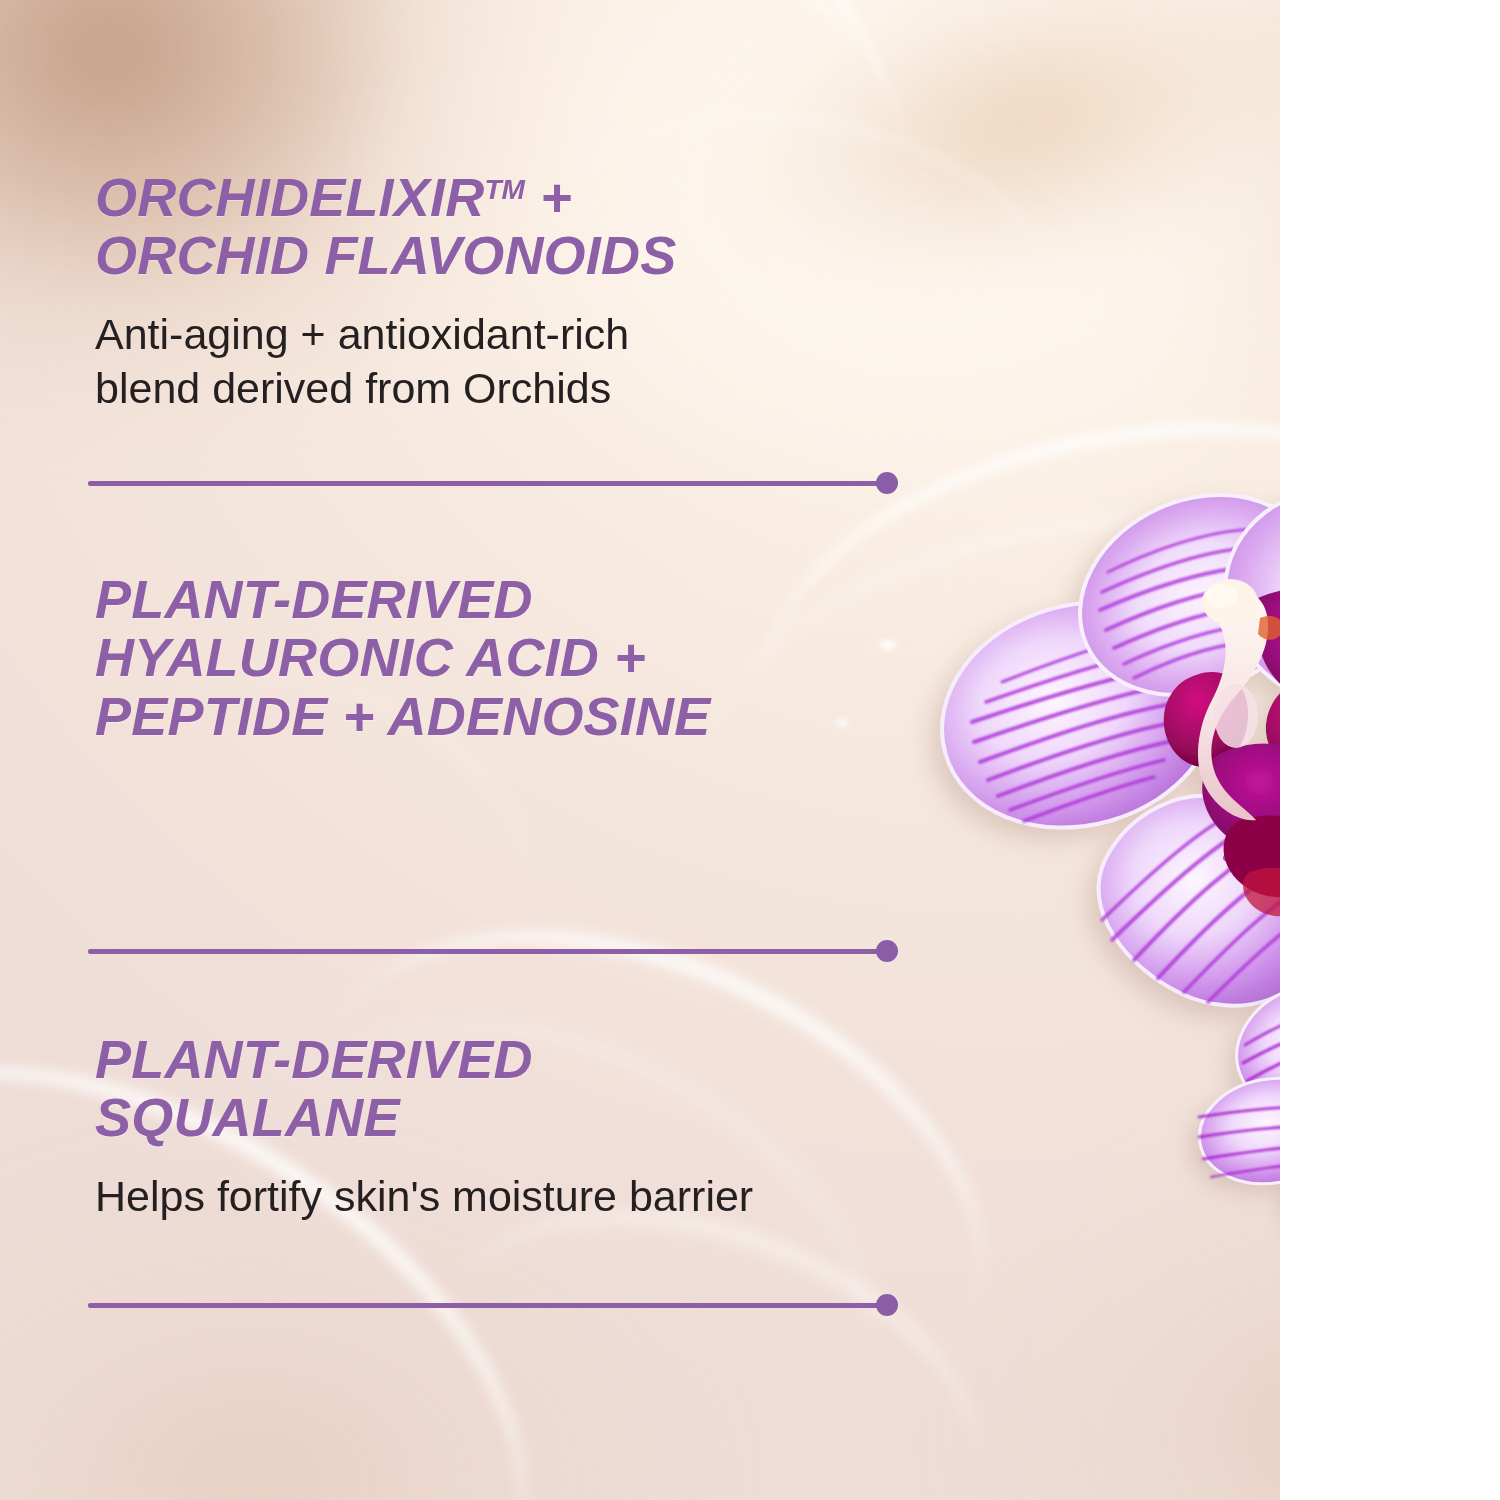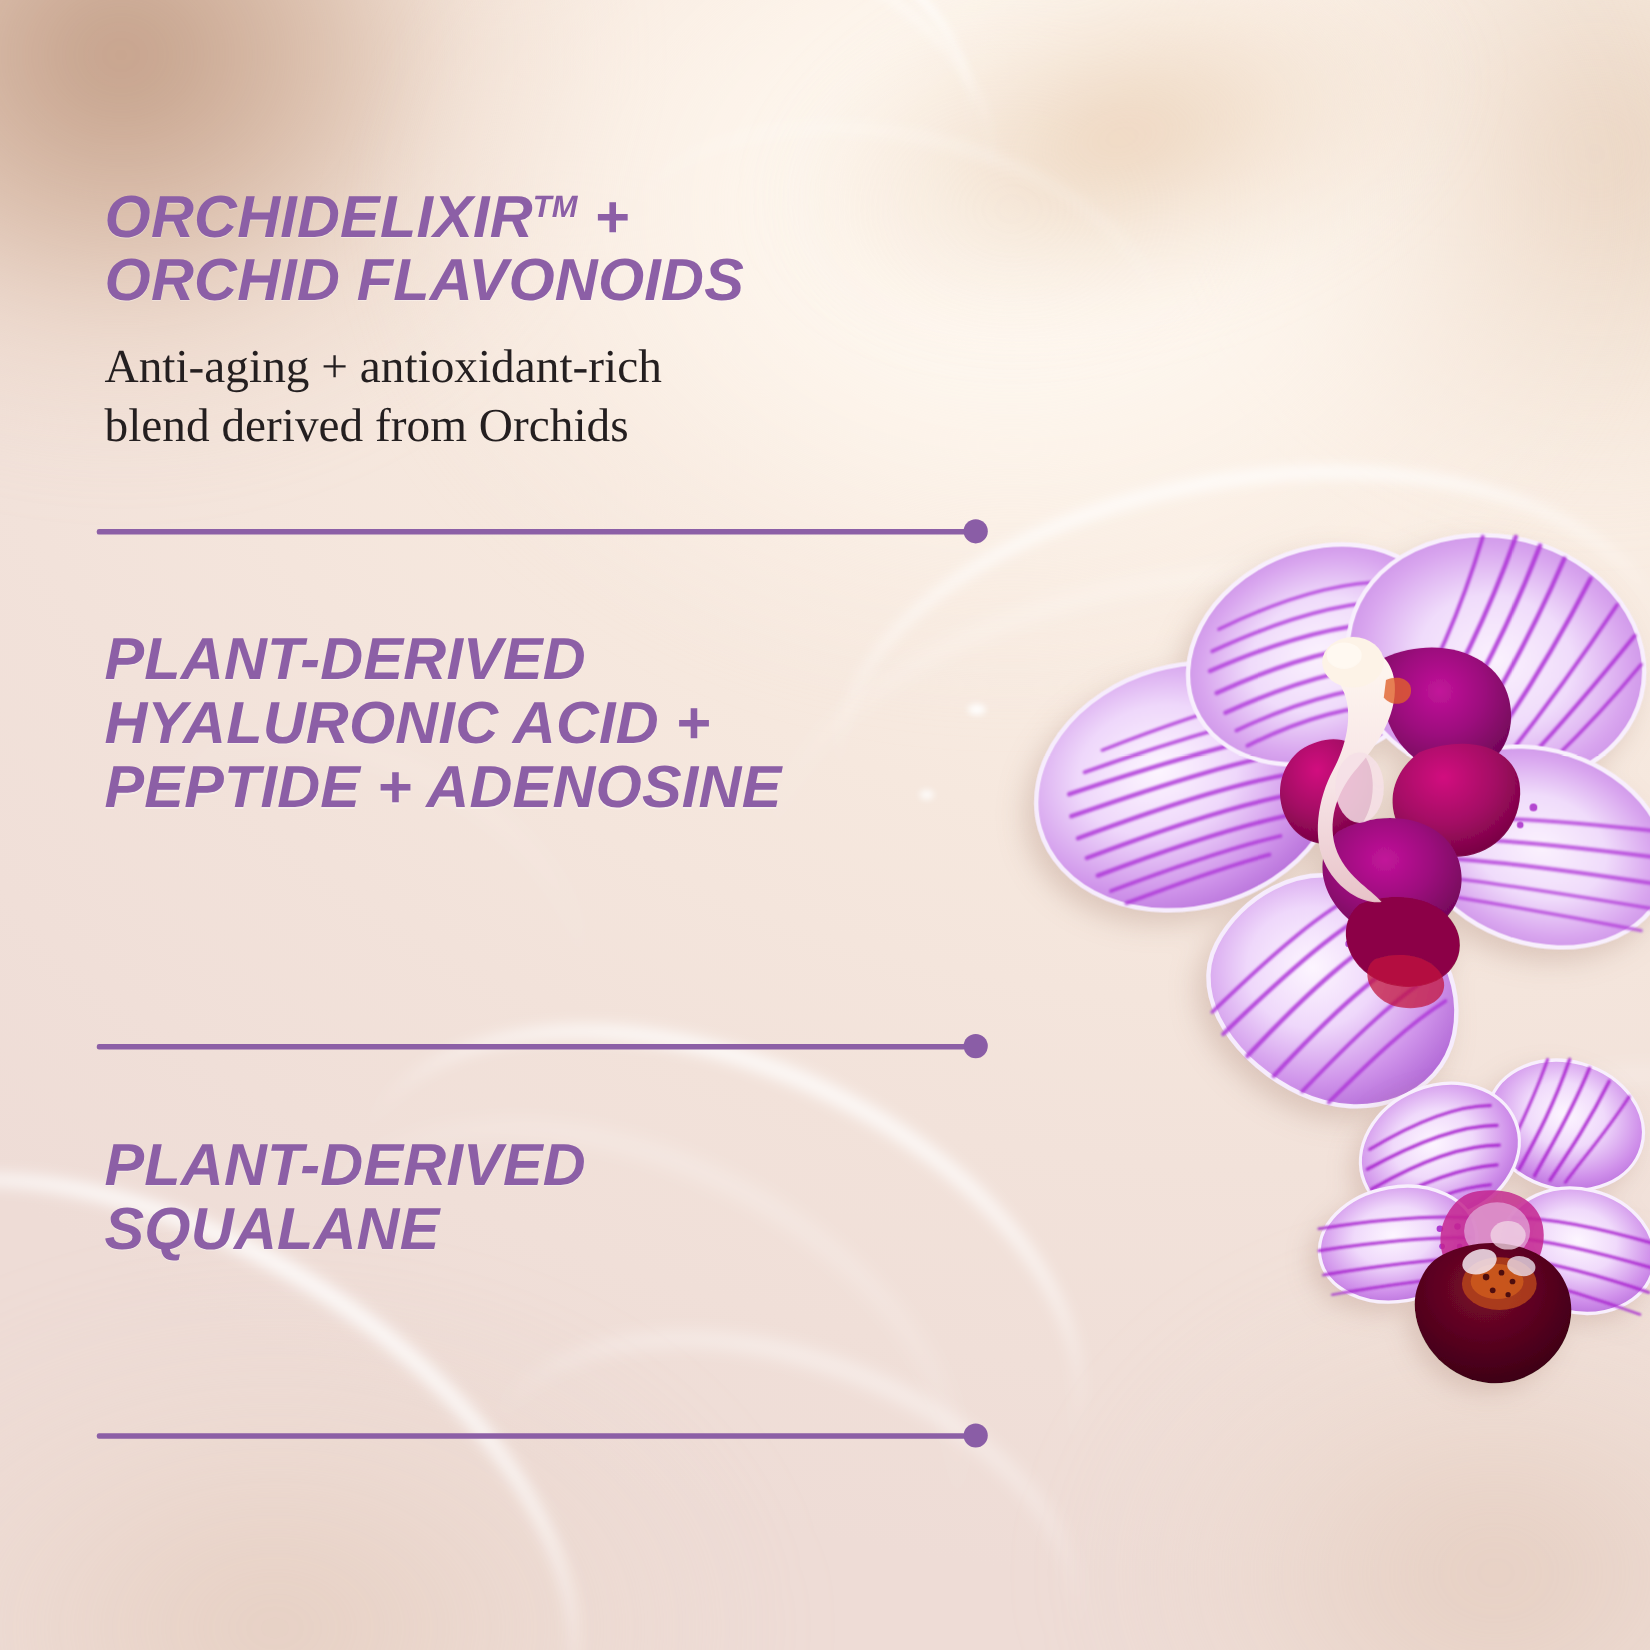--- a/index.html
+++ b/index.html
@@ -2,21 +2,21 @@
 <html><head>
 <meta charset="utf-8">
 <style>
   html, body {
     margin: 0;
     padding: 0;
     background: #ffffff;
   }
   #canvas {
     position: relative;
-    width: 1500px;
+    width: 1280px;
     height: 1500px;
     overflow: hidden;
     font-family: "Liberation Sans", sans-serif;
     background: #fde047;
   }
 
   
   .bg-base {
     position: absolute;
     inset: 0;
@@ -186,21 +186,21 @@
     text-shadow: 0 1px 0 rgba(255,255,255,.35);
   }
   .headline .tm {
     font-size: 0.52em;
     vertical-align: 0.62em;
     letter-spacing: 0;
   }
   .subtext {
     margin: 0;
     padding-top: 22px;
-    font-family: Liberation Serif, serif;
+    font-family: Liberation Sans, sans-serif;
     font-weight: 400;
     font-size: 43px;
     line-height: 1.27;
     color: #241f20;
     white-space: pre-line;
   }
 
   
   .divider {
     position: absolute;
@@ -504,20 +504,21 @@
 
     <div class="block block-2">
       <h2 class="headline">PLANT-DERIVED
 HYALURONIC ACID +
 PEPTIDE + ADENOSINE</h2>
     </div>
 
     <div class="block block-3">
       <h2 class="headline">PLANT-DERIVED
 SQUALANE</h2>
+      <p class="subtext">Helps fortify skin's moisture barrier</p>
     </div>
 
     <div class="divider div-1">
       <div class="rule"></div>
       <div class="knob"></div>
     </div>
     <div class="divider div-2">
       <div class="rule"></div>
       <div class="knob"></div>
     </div>

